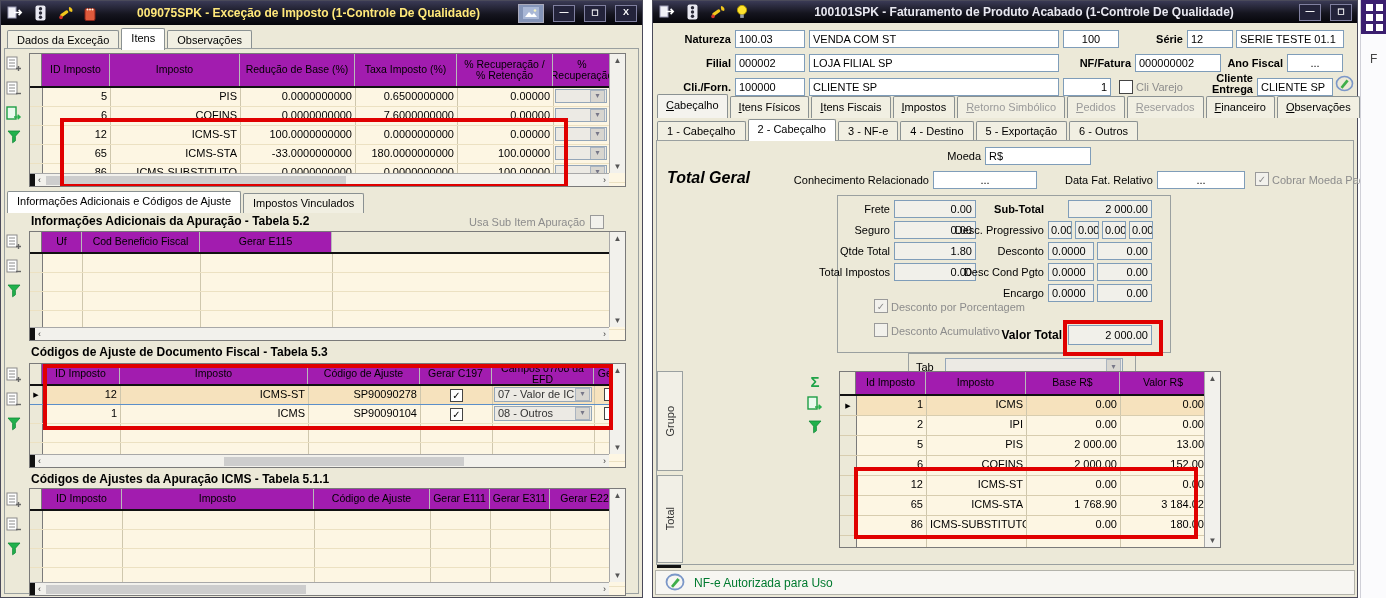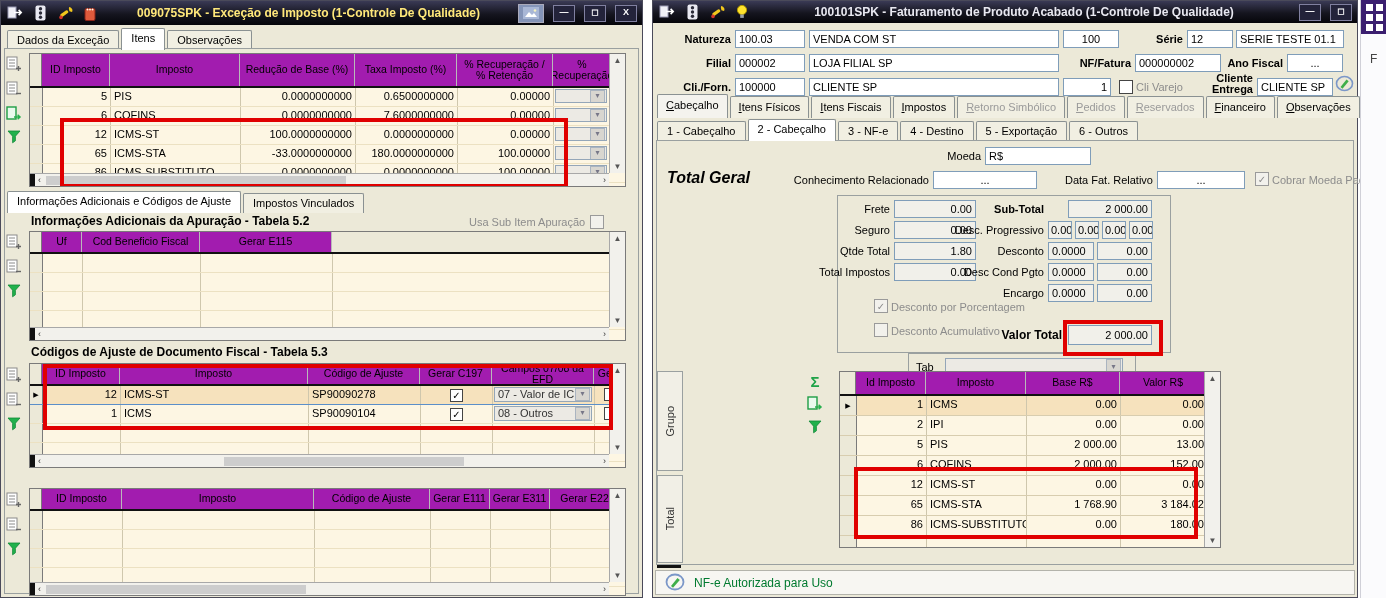--- a/index.html
+++ b/index.html
@@ -24,21 +24,21 @@
   .page{position:absolute;border:1px solid #9aa0a0;background:#ECE9D8}
   
   .grid{position:absolute;background:#fdf6e3;border:1px solid #7a7a7a;box-sizing:border-box;overflow:hidden}
   .gh{display:flex;background:#a21caf;border-bottom:2px solid #111}
   .hc{border-right:1px solid #b9b9b9;display:flex;align-items:center;justify-content:center;text-align:center;line-height:1.05;padding:1px 2px;box-sizing:border-box;overflow:hidden;font-size:10.5px}
   .gr{display:flex;height:18px;border-bottom:1px solid #ece1c2;cursor:pointer}
   .rw .gr{border-bottom:1px solid #d8cdaf;height:19px}
   .dc{border-right:1px solid #cfc7ad;padding:1px 3px;box-sizing:border-box;white-space:nowrap;overflow:hidden;line-height:15px}
   .selc{background:#ECE9D8;border-right:1px solid #7a7a7a;flex:none;display:flex;align-items:center;justify-content:center;font-size:7px}
   .grsel{background:#f6e2bd;border-bottom:1px solid #5b8fc9}
-  .rt{text-align:right}.ct{text-align:center}.lt{text-align:left}
+  .rt{text-align:right}.ct{text-align:center}.lt{text-align:right}
   .vsb{position:absolute;top:0;right:0;bottom:0;width:16px;background:#f2f1ec;border-left:1px solid #a8a8a8;display:flex;flex-direction:column;justify-content:space-between;align-items:center;color:#555;font-size:8px;padding:2px 0;box-sizing:border-box;cursor:pointer}
   .hsb{position:absolute;left:0;bottom:0;height:13px;background:#f2f1ec;border-top:1px solid #a8a8a8;display:flex;align-items:center;color:#333;font-size:9px;box-sizing:border-box;cursor:pointer}
   .hsb .blk{width:5px;height:13px;background:#111}
   .hsb .thumb{background:#cdcdcd;height:9px;margin:0 2px}
   .hl{position:absolute;border:4px solid #e00000;pointer-events:none;z-index:5}
   
   .tf{border:1px solid #7F9DB9;background:#fff;height:18px;line-height:16px;padding:0 3px;box-sizing:border-box;overflow:hidden;white-space:nowrap;position:absolute}
   .ro{background:#f1f0ea}
   .cmb{background:#eceae4;border:1px solid #94a6b8;display:flex;align-items:center;justify-content:space-between;padding:0 1px 0 3px;color:#333;box-sizing:border-box;overflow:hidden;cursor:pointer}
   .cmb .arr{width:13px;height:11px;background:#d8d6d0;border:1px solid #aab4c0;color:#778;font-size:8px;line-height:10px;text-align:center;flex:none}
@@ -394,20 +394,21 @@
       </div>
     <div class="hsb" style="right:16px">
         <span class="blk"></span>
         <span style="margin:0 3px">‹</span>
         <span class="thumb" style="width:240px;margin-left:180px"></span>
         <span style="margin-left:auto;margin-right:3px">›</span>
       </div>
     <div class="hl" style="left:13px;top:0;width:562px;height:58px"></div>
   </div>
 
+  <div class="sechead" style="left:30px;top:471px">Códigos de Ajustes da Apuração ICMS - Tabela 5.1.1</div>
 
   <div class="iconcol" style="left:3px;top:491px">
     <span><svg width="16" height="16">
           <rect x="1" y="1" width="10" height="12" fill="#fff" stroke="#8a8a8a"></rect>
           <line x1="3" y1="4" x2="9" y2="4" stroke="#8a8a8a"></line>
           <line x1="3" y1="7" x2="9" y2="7" stroke="#8a8a8a"></line>
           <line x1="3" y1="10" x2="9" y2="10" stroke="#8a8a8a"></line>
           <path d="M10 12.5 h5 M12.5 10 v5" stroke="#666" stroke-width="1.4"></path>
         </svg></span>
     <span><svg width="16" height="16">

